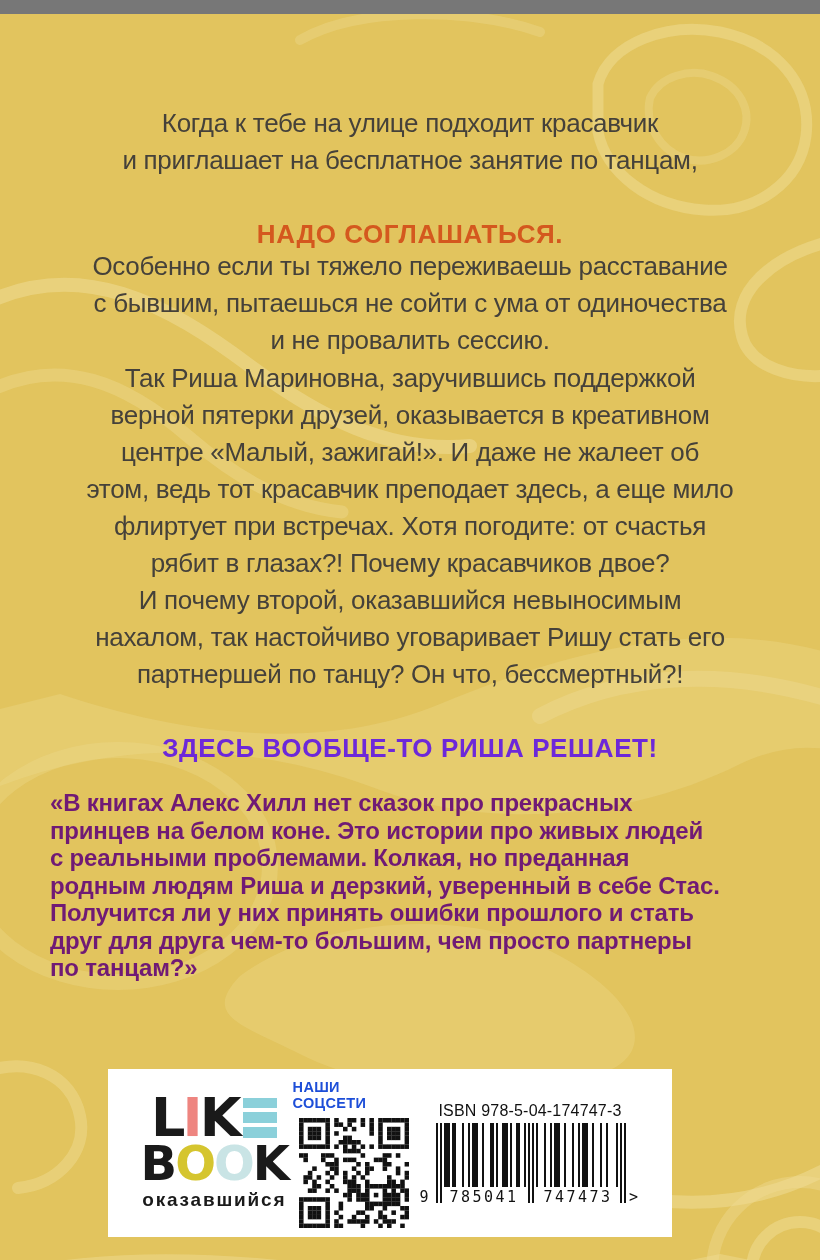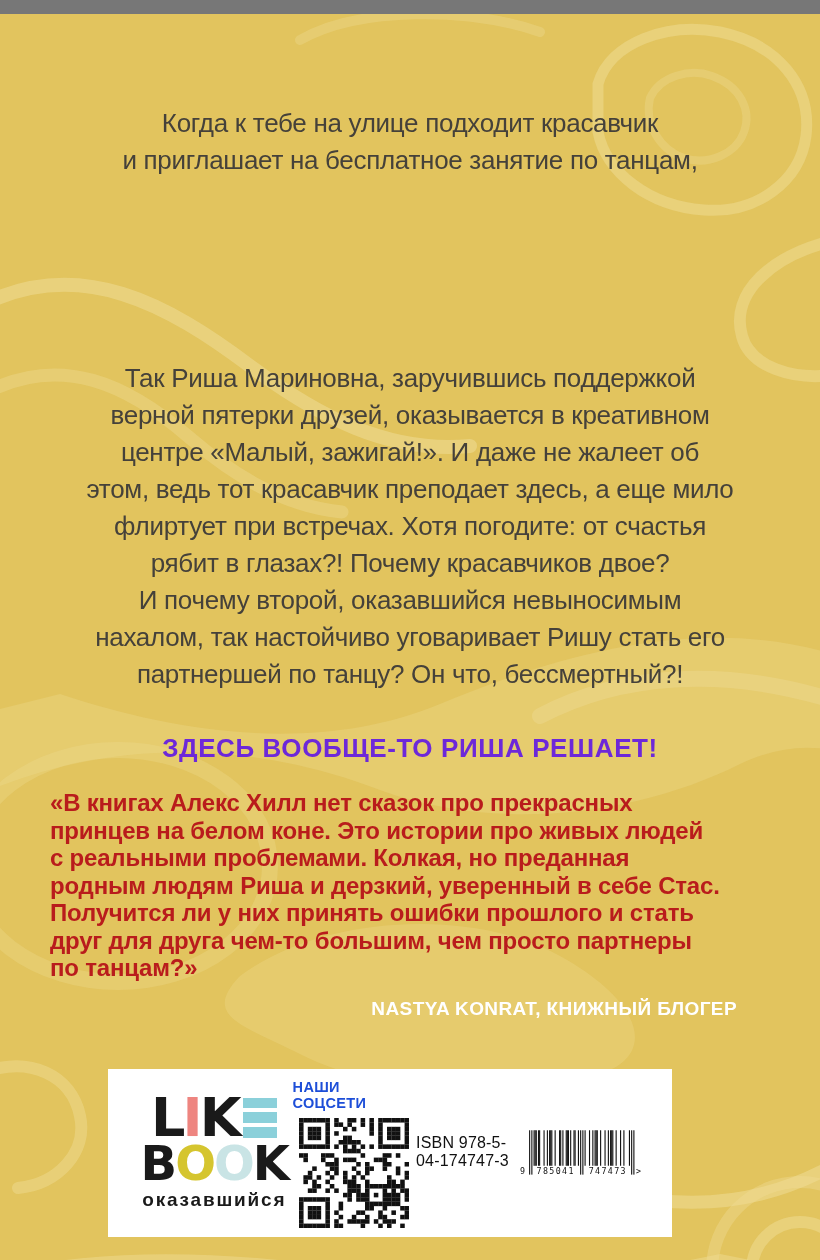--- a/index.html
+++ b/index.html
@@ -57,21 +57,21 @@
   .ebars { display:flex; flex-direction:column; justify-content:space-between; height:40px; margin-left:5px; }
   .ebars .bar { width:34px; height:10.5px; }
   .logo-subtitle { font-size:19px; letter-spacing:1.8px; font-weight:600; color:#1a1a1a; margin-top:3px; }
 
   
   .social { display:flex; flex-direction:column; align-items:center; width:130px; }
   .social-label { font-size:14.5px; font-weight:700; color:#1d4ed8; letter-spacing:0.3px; margin-bottom:7px; }
   .qr-svg { display:block; }
 
   
-  .isbn-block { display:flex; flex-direction:row; align-items:center; width:228px; }
+  .isbn-block { display:flex; flex-direction:column; align-items:center; width:228px; }
   .isbn-label { font-size:16px; color:#111; letter-spacing:0.2px; margin-bottom:3px; }
   .barcode-svg { display:block; }
   .barcode-svg rect { fill:#111; }
   .barcode-svg text {
     font-family:"DejaVu Sans Mono", monospace; font-size:15px;
     letter-spacing:2.5px; fill:#111;
   }
 </style>
 </head>
 <body>
@@ -96,44 +96,49 @@
     <g fill="currentColor" stroke="none">
       <path d="M-20,780 C120,720 260,730 380,776 C500,820 640,800 740,750 C770,736 800,730 832,736 L832,640 C700,600 560,640 440,690 C320,740 180,720 60,680 L-20,700 Z" opacity="0.3"></path>
       <path d="M240,962 C320,902 470,892 560,942 C640,986 660,1040 600,1060 C500,1092 380,1080 300,1040 C240,1010 202,1002 240,962 Z" opacity="0.28"></path>
       <path d="M-20,1262 C100,1230 240,1238 360,1256 C480,1272 620,1262 720,1240 L832,1262 Z" opacity="0.45"></path>
     </g>
   </svg>
 
   <div class="para" id="para1" style="color: rgb(69, 65, 58);">
     <div class="para-lines">Когда к тебе на улице подходит красавчик
 и приглашает на бесплатное занятие по танцам,</div>
+    <div class="para-highlight" style="color: rgb(212, 88, 30);">НАДО СОГЛАШАТЬСЯ.</div>
   </div>
 
+  <div class="para" id="para2" style="color: rgb(69, 65, 58);">
+    <div class="para-lines">Особенно если ты тяжело переживаешь расставание
+с бывшим, пытаешься не сойти с ума от одиночества
+и не провалить сессию.</div>
+  </div>
 
   <div class="para" id="para3" style="color: rgb(69, 65, 58);">
     <div class="para-lines">Так Риша Мариновна, заручившись поддержкой
 верной пятерки друзей, оказывается в креативном
 центре «Малый, зажигай!». И даже не жалеет об
 этом, ведь тот красавчик преподает здесь, а еще мило
 флиртует при встречах. Хотя погодите: от счастья
 рябит в глазах?! Почему красавчиков двое?
 И почему второй, оказавшийся невыносимым
 нахалом, так настойчиво уговаривает Ришу стать его
 партнершей по танцу? Он что, бессмертный?!</div>
     <div class="para-highlight" style="color: #6d28d9;">ЗДЕСЬ ВООБЩЕ-ТО РИША РЕШАЕТ!</div>
   </div>
 
-  <div class="review" style="color: #b91c1c;">«В книгах Алекс Хилл нет сказок про прекрасных
+  <div class="review" style="color: #701a75;">«В книгах Алекс Хилл нет сказок про прекрасных
 принцев на белом коне. Это истории про живых людей
 с реальными проблемами. Колкая, но преданная
 родным людям Риша и дерзкий, уверенный в себе Стас.
 Получится ли у них принять ошибки прошлого и стать
 друг для друга чем-то большим, чем просто партнеры
 по танцам?»</div>
-  <div class="attribution" style="color: rgb(255, 255, 255);">NASTYA KONRAT, КНИЖНЫЙ БЛОГЕР</div>
 
   <div class="card" style="background-color: rgb(255, 255, 255);">
 
     <div class="logo">
       <div class="logo-row logo-row1">
         <span style="color: rgb(26, 26, 26);">L</span>
         <span style="color: rgb(238, 133, 128);">I</span>
         <span style="color: rgb(26, 26, 26);">K</span>
         <span class="ebars">
           <span class="bar" style="background-color: rgb(139, 208, 218);"></span>

